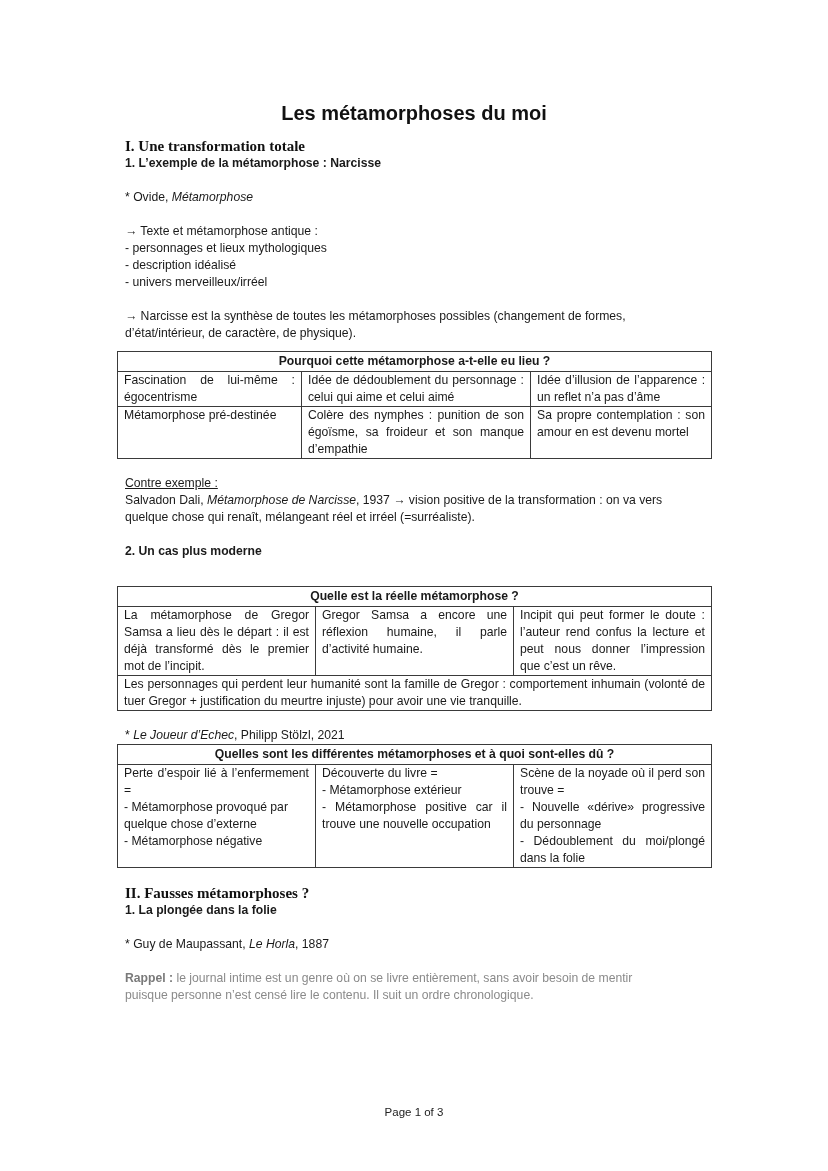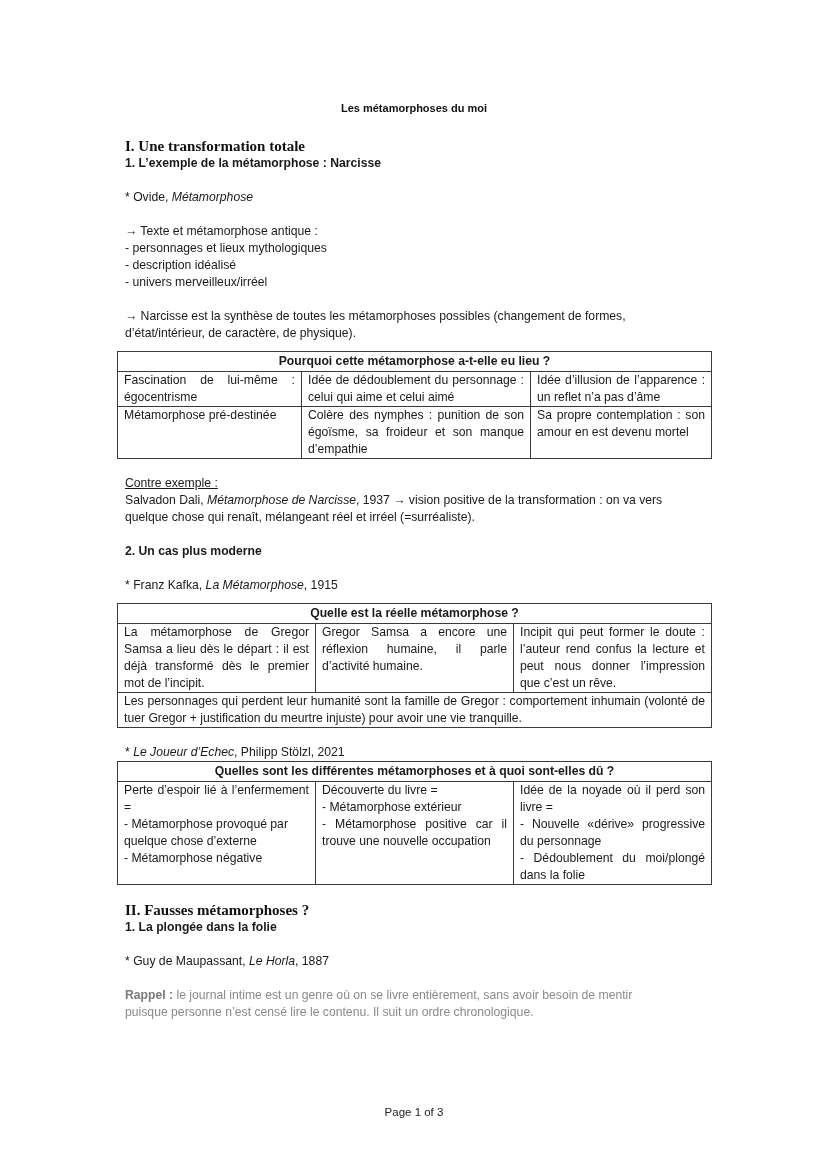--- a/index.html
+++ b/index.html
@@ -2,21 +2,21 @@
 <html><head>
 <meta charset="utf-8">
 <style>
   html, body { margin: 0; padding: 0; background: #ffffff; }
   body { width: 828px; height: 1171px; position: relative; overflow: hidden;
          font-family: "Liberation Sans", sans-serif; color: #1a1a1a; }
   .page { position: absolute; left: 0; top: 0; width: 828px; height: 1171px; }
   .hdr { position: absolute; right: 125px; top: 52px; text-align: right;
          font-size: 11px; line-height: 15px; color: #a8a8a8; }
   .title { position: absolute; left: 0; width: 828px; top: 102px; text-align: center;
-           font-size: 11px; font-weight: bold; color: #111; }
+           font-size: 20px; font-weight: bold; color: #111; }
   .content { position: absolute; left: 125px; top: 138px; width: 590px; font-size: 12.2px; line-height: 17px; }
   .h1 { font-family: "Liberation Serif", serif; font-weight: bold; font-size: 15px; line-height: 17px; color: #111; }
   .h2 { font-weight: bold; font-size: 12.2px; line-height: 17px; }
   .p { margin: 0; }
   .gap17 { height: 17px; }
   em { font-style: italic; }
   .u { text-decoration: underline; }
   table { border-collapse: collapse; width: 594px; margin-left: -8px; table-layout: fixed; font-size: 12.2px; line-height: 17px; }
   td, th { border: 1px solid #3a3a3a; padding: 0 6px; vertical-align: top; text-align: justify; }
   th { font-weight: bold; text-align: center; padding: 1px 6px; }
@@ -70,21 +70,20 @@
       </tr>
     </tbody>
       </table>
 
     <div style="height:16px"></div>
     <div class="p u">Contre exemple :</div>
     <div class="p" style="width:570px"><span>Salvadon Dali, </span><em>Métamorphose de Narcisse</em><span>, 1937 → vision positive de la transformation : on va vers quelque chose qui renaît, mélangeant réel et irréel (=surréaliste).</span></div>
     <div class="gap17"></div>
     <div class="h2">2. Un cas plus moderne</div>
     <div class="gap17"></div>
-    <div class="p"><span>* Franz Kafka, </span><em>La Métamorphose</em><span>, 1915</span></div>
     <div style="height:9px"></div>
 
     <table>
       <colgroup>
           <col style="width:198px">
           <col style="width:198px">
           <col style="width:198px">
         </colgroup>
       <tbody>
           <tr>
@@ -119,21 +118,21 @@
           <div>Perte d’espoir lié à l’enfermement =</div>
           <div style="text-align:left">- Métamorphose provoqué par quelque chose d’externe</div>
           <div style="text-align:left">- Métamorphose négative</div>
         </td>
         <td>
           <div style="text-align:left">Découverte du livre =</div>
           <div style="text-align:left">- Métamorphose extérieur</div>
           <div>- Métamorphose positive car il trouve une nouvelle occupation</div>
         </td>
         <td>
-          <div>Idée de la noyade où il perd son livre =</div>
+          <div>Scène de la noyade où il perd son trouve =</div>
           <div>- Nouvelle «dérive» progressive du personnage</div>
           <div>- Dédoublement du moi/plongé dans la folie</div>
         </td>
       </tr>
     </tbody>
       </table>
 
     <div style="height:17px"></div>
     <div class="h1">II. Fausses métamorphoses ?</div>
     <div class="h2">1. La plongée dans la folie</div>

